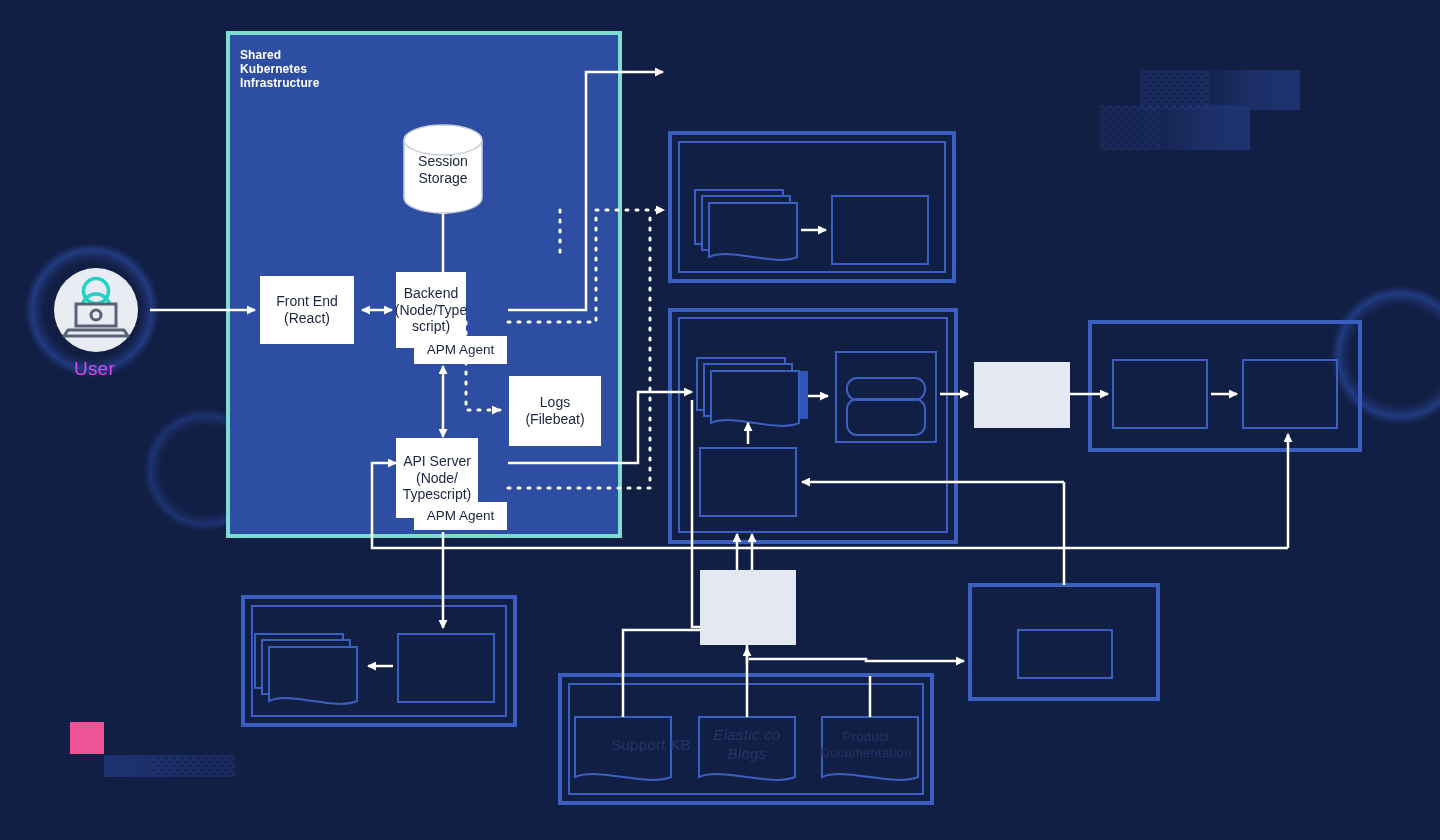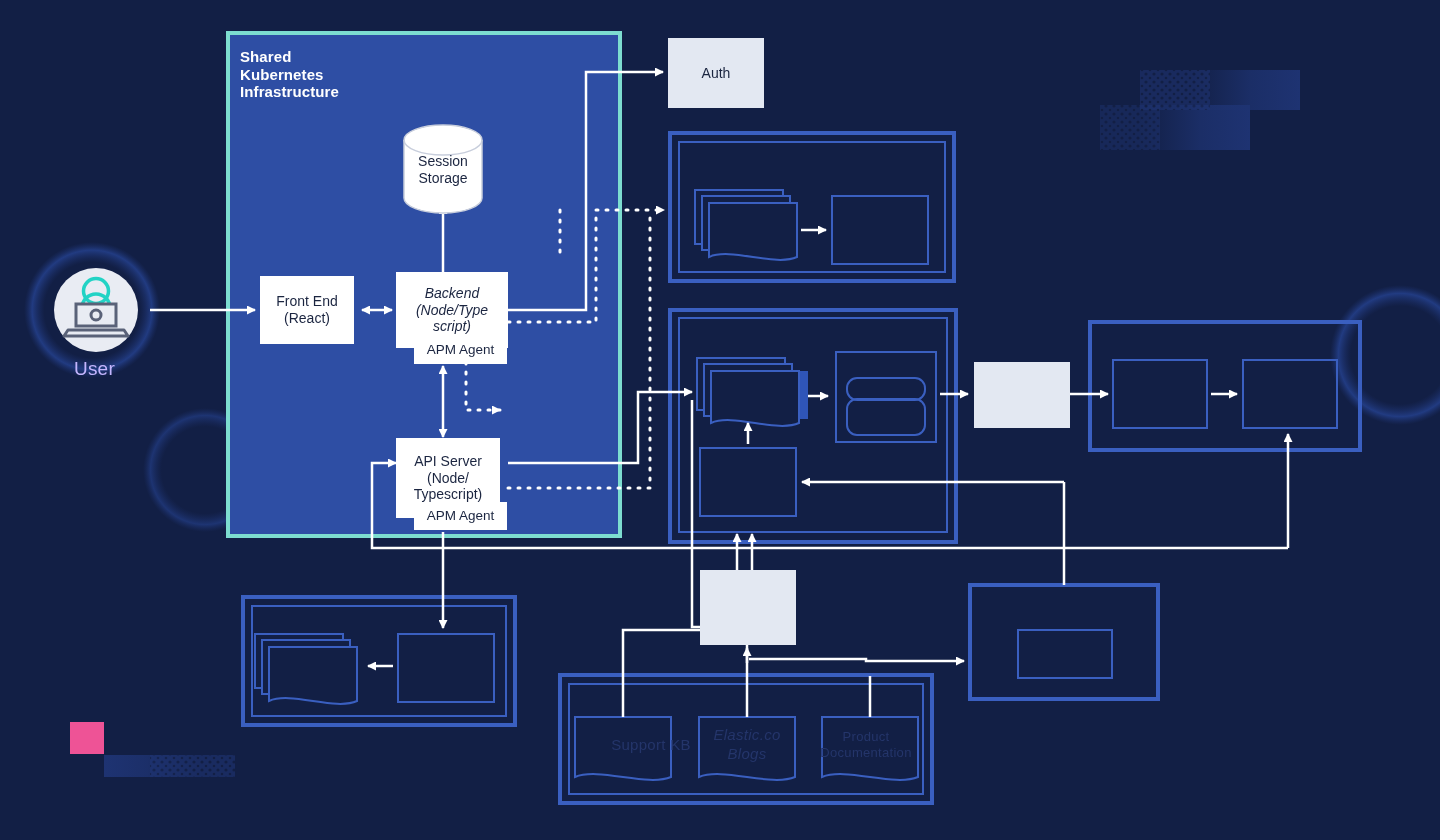--- a/index.html
+++ b/index.html
@@ -10,24 +10,24 @@
   #stage{position:relative;width:1440px;height:840px;background:#121F45;}
   svg.layer{position:absolute;left:0;top:0;width:1440px;height:840px;}
   .boxtxt{
     position:absolute;display:flex;align-items:center;justify-content:center;
     text-align:center;color:#1B2540;line-height:1.18;
     white-space:pre-line;pointer-events:none;
   }
   .whitebox{background:#FFFFFF;}
   .greybox{background:#E3E8F2;}
   .usr-label{
-    position:absolute;color:#c4b5fd;font-size:19px;letter-spacing:.2px;
+    position:absolute;color:#d946ef;font-size:19px;letter-spacing:.2px;
   }
   .infra-title{
-    position:absolute;color:#FFFFFF;font-size:15px;font-weight:600;
+    position:absolute;color:#FFFFFF;font-size:12px;font-weight:600;
     line-height:1.17;white-space:pre-line;letter-spacing:.1px;
   }
   .faded{
     position:absolute;display:flex;align-items:center;justify-content:center;
     text-align:center;color:#24356A;font-size:15px;line-height:1.25;
     white-space:pre-line;letter-spacing:.3px;
   }
 </style>
 </head>
 <body>
@@ -228,32 +228,33 @@
   <div class="infra-title" style="left:240px;top:48px;">Shared
 Kubernetes
 Infrastructure</div>
 
   <div class="boxtxt whitebox" style="left:260px;top:276px;width:94px;height:68px;font-size:14px;">Front End
 (React)</div>
 
   <div class="boxtxt" style="left:404px;top:132px;width:78px;height:76px;font-size:14px;">Session
 Storage</div>
 
-  <div class="boxtxt whitebox" style="left:396px;top:272px;width:112px;height:76px;font-size:14px;font-style:italic;">Backend
+  <div class="boxtxt whitebox" style="left:396px;top:272px;width:70px;height:76px;font-size:14px;">Backend
 (Node/Type
 script)</div>
   <div class="boxtxt" style="left:414px;top:336px;width:93px;height:28px;font-size:13.5px;">APM Agent</div>
 
-  <div class="boxtxt whitebox" style="left:396px;top:438px;width:104px;height:80px;font-size:14px;">API Server
+  <div class="boxtxt whitebox" style="left:396px;top:438px;width:82px;height:80px;font-size:14px;">API Server
 (Node/
 Typescript)</div>
   <div class="boxtxt" style="left:414px;top:502px;width:93px;height:28px;font-size:13.5px;">APM Agent</div>
 
-
-  <div class="boxtxt greybox" style="left:668px;top:38px;width:96px;height:70px;font-size:14px;">Auth</div>
+  <div class="boxtxt whitebox" style="left:509px;top:376px;width:92px;height:70px;font-size:14px;">Logs
+(Filebeat)</div>
+
 
   <div class="faded" style="left:575px;top:722px;width:96px;height:46px;margin-left:28px;">Support KB</div>
   <div class="faded" style="left:699px;top:722px;width:96px;height:46px;font-style:italic;">Elastic.co
 Blogs</div>
   <div class="faded" style="left:822px;top:722px;width:88px;height:46px;font-size:13px;">Product
 Documentation</div>
 
 </div>
 
 </body></html>

